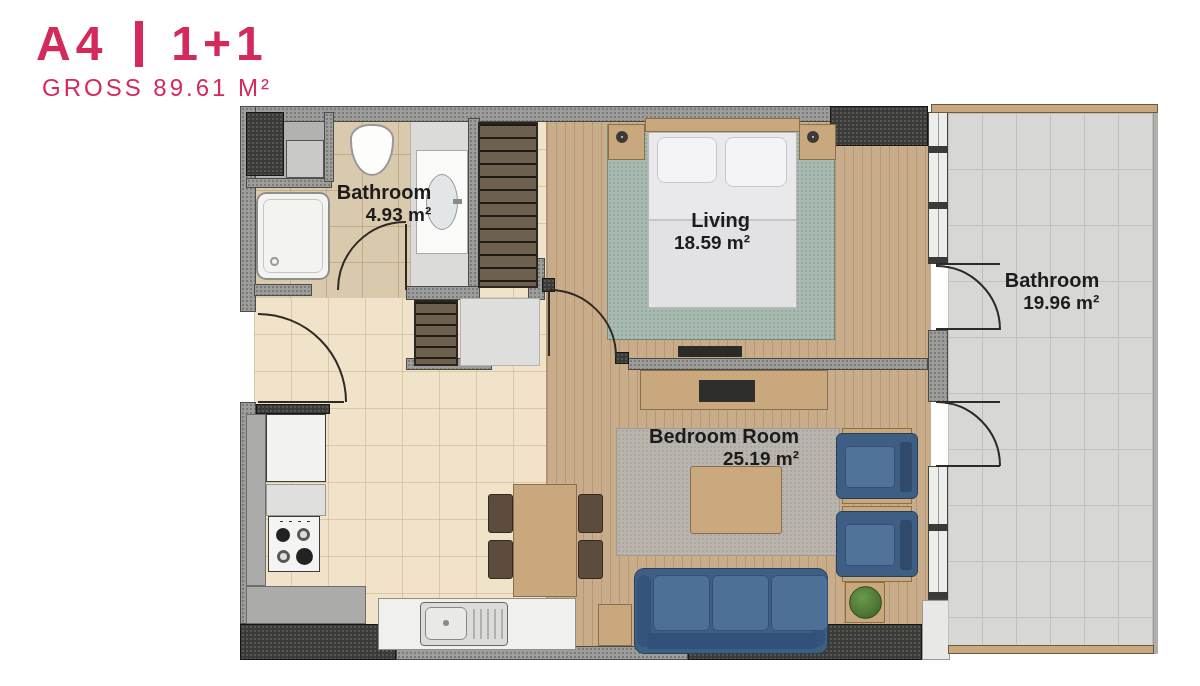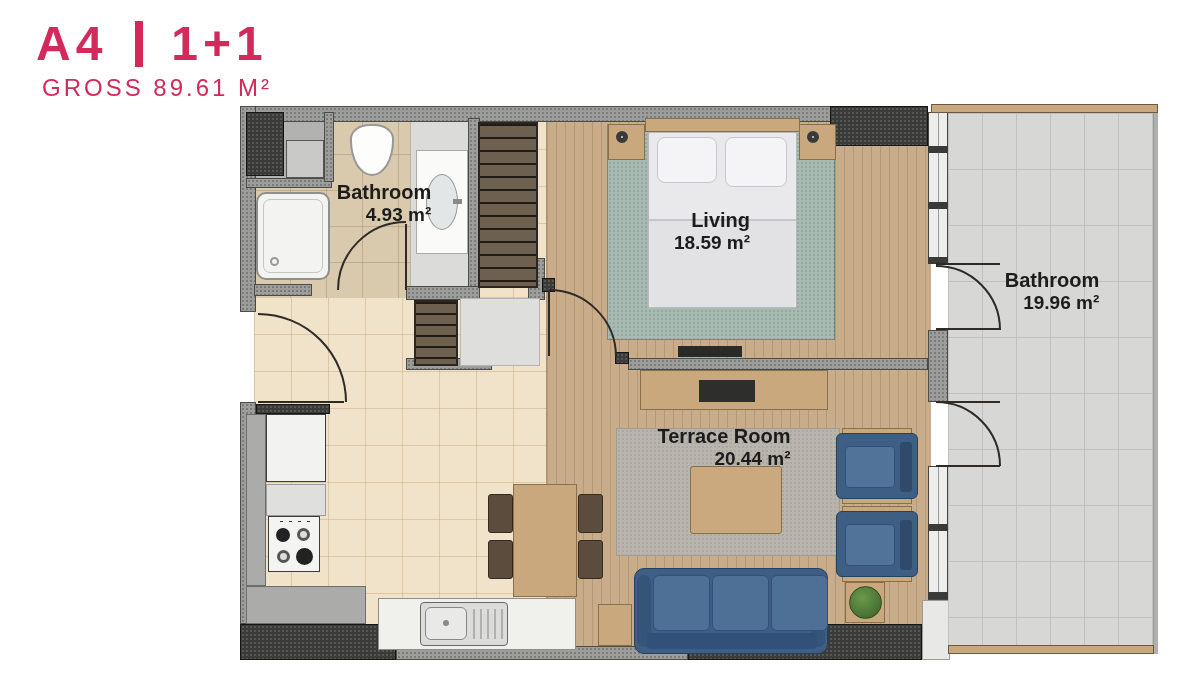--- a/index.html
+++ b/index.html
@@ -207,22 +207,22 @@
 
   <div class="abs room-label" style="left:384px;top:180px;">
     <div class="rn">Bathroom</div>
     <div class="ra">4.93 m²</div>
   </div>
   <div class="abs room-label" style="left:712px;top:208px;">
     <div class="rn">Living</div>
     <div class="ra">18.59 m²</div>
   </div>
   <div class="abs room-label" style="left:724px;top:424px;">
-    <div class="rn">Terrace Room</div>
-    <div class="ra">20.44 m²</div>
+    <div class="rn">Bedroom Room</div>
+    <div class="ra">25.19 m²</div>
   </div>
   <div class="abs room-label" style="left:1052px;top:268px;">
     <div class="rn">Bathroom</div>
     <div class="ra">19.96 m²</div>
   </div>
 
   <svg class="abs doors-svg" width="1200" height="686" viewBox="0 0 1200 686">
     <g fill="none" stroke="#2E2A26" stroke-width="2">
       <path d="M 258 402 L 344 402"></path>
       <path d="M 258 314 A 88 88 0 0 1 346 402"></path>

